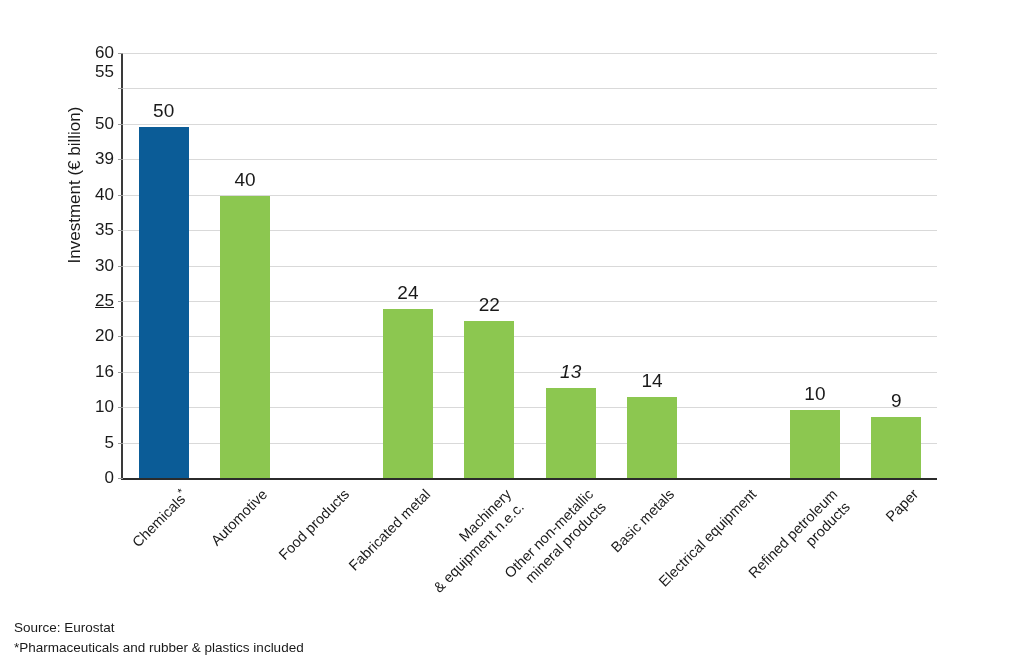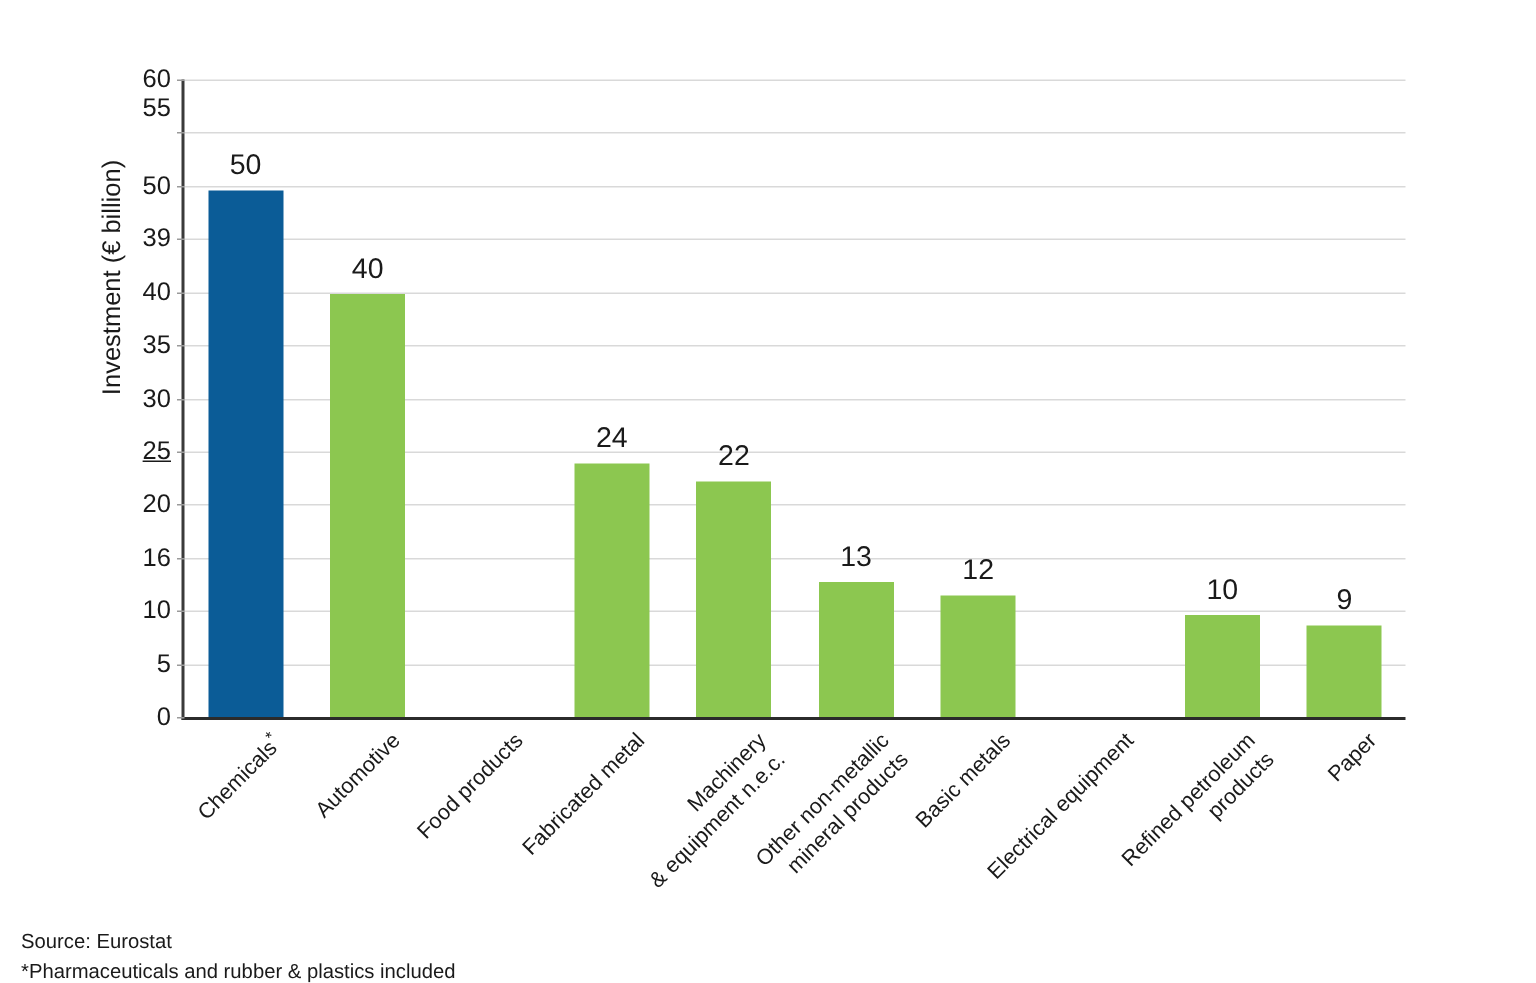--- a/index.html
+++ b/index.html
@@ -182,25 +182,25 @@
       <div class="bar" style="left: 259.9px; width: 50px; height: 396px;">
         <div class="bar-rect" style="height: 169.292px; background: rgb(140, 199, 80);"></div>
         <div class="bar-value" style="bottom: 174.292px;">24</div>
       </div>
       <div class="bar" style="left: 341.3px; width: 50px; height: 498px;">
         <div class="bar-rect" style="height: 156.542px; background: rgb(140, 199, 80);"></div>
         <div class="bar-value" style="bottom: 161.542px;">22</div>
       </div>
       <div class="bar" style="left: 422.7px; width: 50px; height: 425px;">
         <div class="bar-rect" style="height: 89.9583px; background: rgb(140, 199, 80);"></div>
-        <div class="bar-value" style="bottom: 94.9583px;">13</div>
+        <div class="bar-value" style="bottom: 94.9583px; font-style: italic;">13</div>
       </div>
       <div class="bar" style="left: 504.1px; width: 50px; height: 425px;">
         <div class="bar-rect" style="height: 81.4583px; background: rgb(140, 199, 80);"></div>
-        <div class="bar-value" style="bottom: 86.4583px;">12</div>
+        <div class="bar-value" style="bottom: 86.4583px;">14</div>
       </div>
       <div class="bar" style="left: 666.9px; width: 50px; height: 425px;">
         <div class="bar-rect" style="height: 68px; background: rgb(140, 199, 80);"></div>
         <div class="bar-value" style="bottom: 73px;">10</div>
       </div>
       <div class="bar" style="left: 748.3px; width: 50px; height: 425px;">
         <div class="bar-rect" style="height: 60.9167px; background: rgb(140, 199, 80);"></div>
         <div class="bar-value" style="bottom: 65.9167px;">9</div>
       </div>
     </div>

